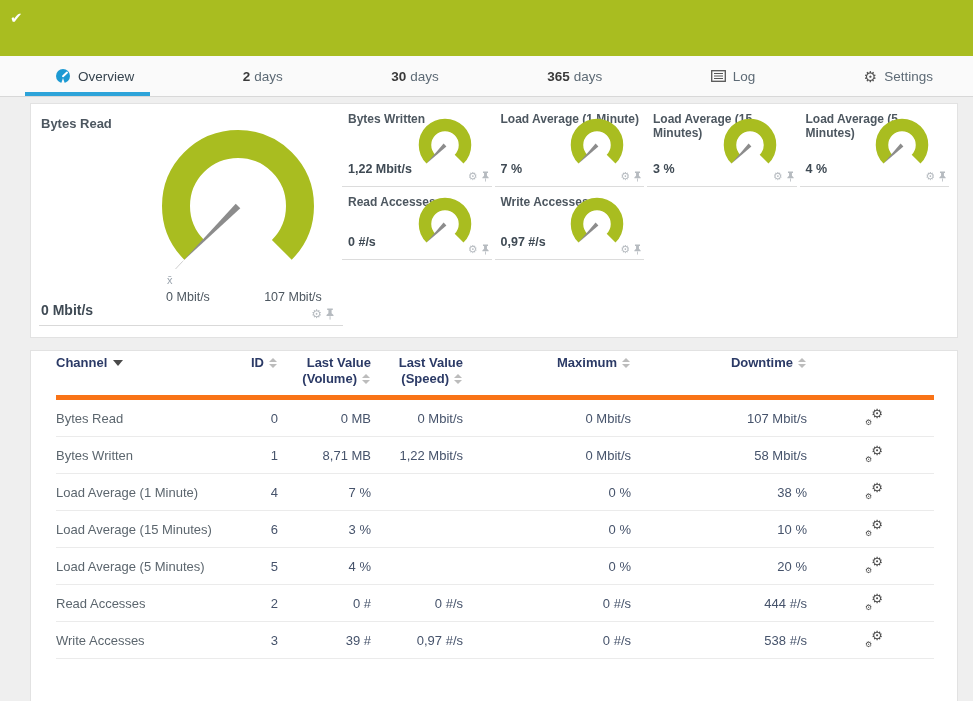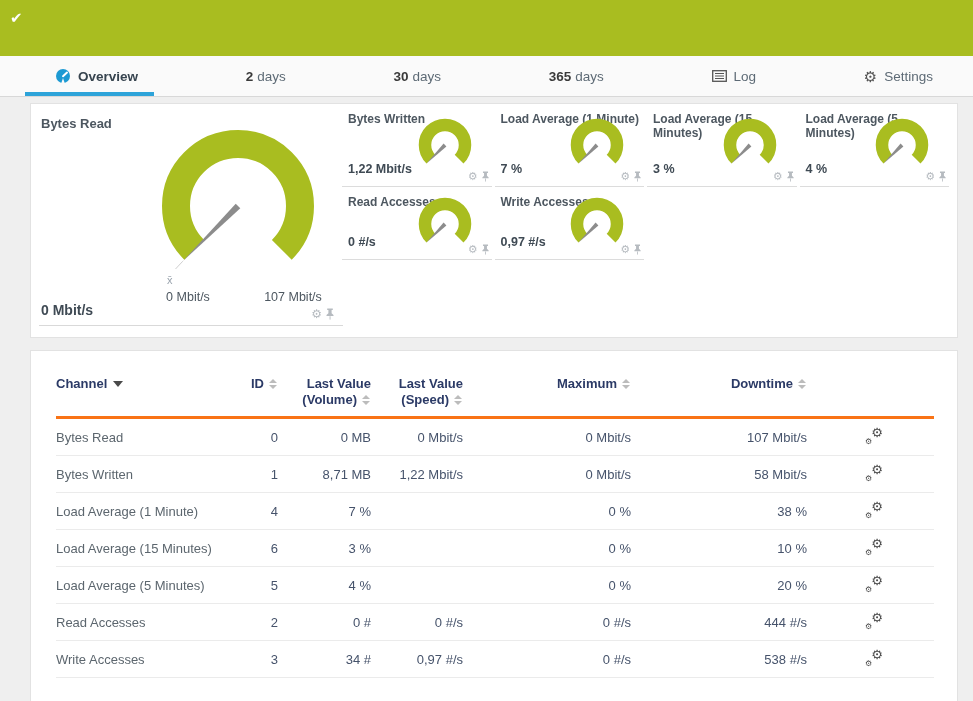--- a/index.html
+++ b/index.html
@@ -17,21 +17,21 @@
   .stars { font-size:14px; letter-spacing:1px; color:#2e3305; margin-left:14px; cursor:pointer; }
   .status-line { font-size:11px; font-weight:700; margin:4px 0 0 39px; }
 
   
   .tabbar { position:absolute; left:0; top:56px; width:973px; height:41px; background:#fafafa;
             border-bottom:1px solid #d8d8d8; display:flex; align-items:center;
             padding:0 40px 0 55px; justify-content:space-between; }
   .tab { position:relative; height:100%; display:flex; align-items:center; gap:7px;
          font-size:13.5px; color:#5d6a75; cursor:pointer; white-space:nowrap; }
   .tab .num { font-weight:700; color:#3a3a3a; margin-right:4px; }
-  .tab.active { color:#37444f; font-weight:700; }
+  .tab.active { color:#37444f; font-weight:400; }
   .tab.active::after { content:""; position:absolute; left:-30px; right:-16px; bottom:0; height:4px; background:#2da3d9; }
   .tab svg, .tab .glyph { flex:0 0 auto; }
   .glyph { font-size:15px; color:#555; line-height:1; }
 
   
   .card { position:absolute; left:30px; width:928px; background:#fff; border:1px solid #e2e2e2; }
   .gauges-card { top:103px; height:235px; }
   .table-card  { top:350px; height:420px; }
 
   
@@ -56,22 +56,22 @@
   .gauge-sm { position:absolute; right:16px; top:13px; }
   .tile:nth-child(n+5) .gauge-sm { top:9px; }
   .tile-value { position:absolute; left:6px; bottom:10px; font-size:12.5px; font-weight:700; color:#3f4a54; }
   .tile .tile-icons { right:2px; bottom:4px; }
   .tile .tile-icons .glyph { font-size:11px; }
 
   
   table { border-collapse:collapse; table-layout:fixed; width:878px; margin:0 25px; font-size:13px; }
   col.c-channel{width:160px;} col.c-id{width:62px;} col.c-vol{width:93px;} col.c-spd{width:92px;}
   col.c-min{width:168px;} col.c-max{width:176px;} col.c-act{width:127px;}
-  thead th { text-align:right; vertical-align:top; padding:25px 0 8px 0; color:#2b3a66; font-size:13px;
-             border-bottom:3px solid #f97316; cursor:pointer; }
+  thead th { text-align:right; vertical-align:top; padding:4px 0 8px 0; color:#2b3a66; font-size:13px;
+             border-bottom:5px solid #f97316; cursor:pointer; }
   thead th.left { text-align:left; }
   .th-wrap { display:inline-block; text-align:right; line-height:16px; }
   .sort-both { display:inline-block; width:9px; margin-left:5px; vertical-align:-1px; }
   .sort-both i { display:block; width:0; height:0; border-left:4px solid transparent; border-right:4px solid transparent; }
   .sort-both .up { border-bottom:4px solid #bcbcbc; margin-bottom:2px; }
   .sort-both .dn { border-top:4px solid #bcbcbc; }
   .sort-down { display:inline-block; width:0; height:0; border-left:5px solid transparent;
                border-right:5px solid transparent; border-top:6px solid #4a4a4a; margin-left:6px; vertical-align:1px; }
   tbody td { padding:9px 0 8px 0; border-bottom:1px solid #ebebeb; text-align:right; color:#46536b; }
   tbody td.left { text-align:left; color:#5c666e; }
@@ -328,21 +328,21 @@
           <td>2</td>
           <td>0 #</td>
           <td>0 #/s</td>
           <td>0 #/s</td>
           <td>444 #/s</td>
           <td class="action"><span class="channel-gears"><span class="g1">⚙</span><span class="g2">⚙</span></span></td>
         </tr>
         <tr>
           <td class="left">Write Accesses</td>
           <td>3</td>
-          <td>34 #</td>
+          <td>39 #</td>
           <td>0,97 #/s</td>
           <td>0 #/s</td>
           <td>538 #/s</td>
           <td class="action"><span class="channel-gears"><span class="g1">⚙</span><span class="g2">⚙</span></span></td>
         </tr>
       </tbody>
     </table>
   </div>
 
 </div>

